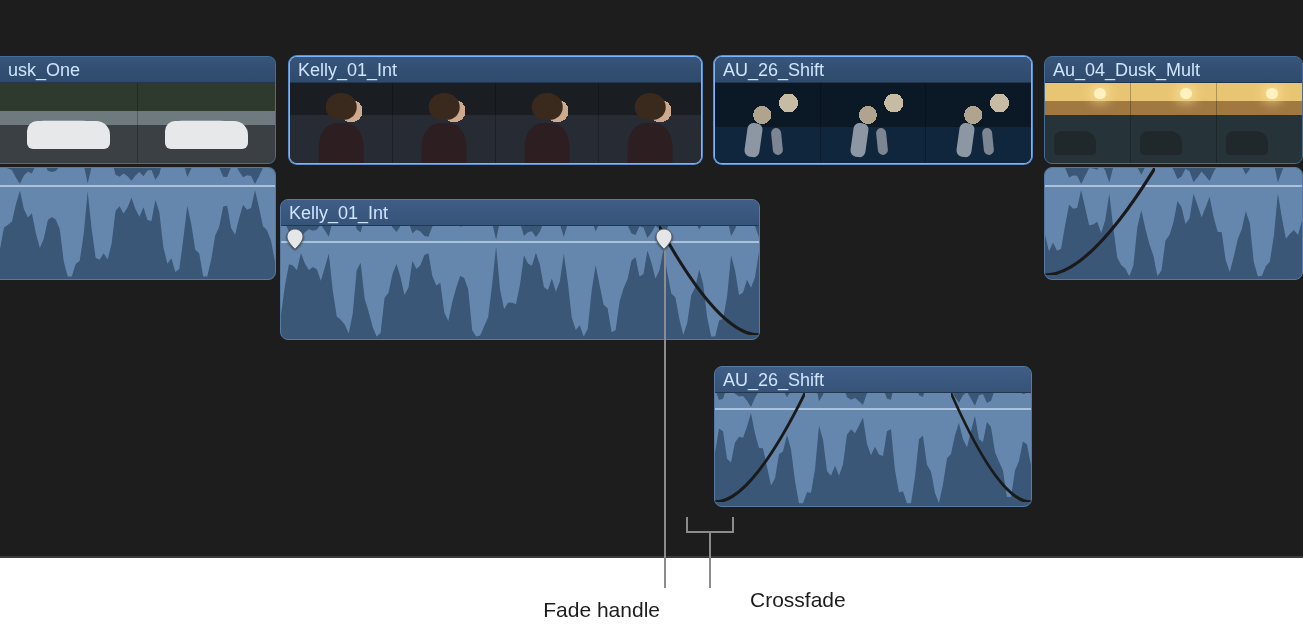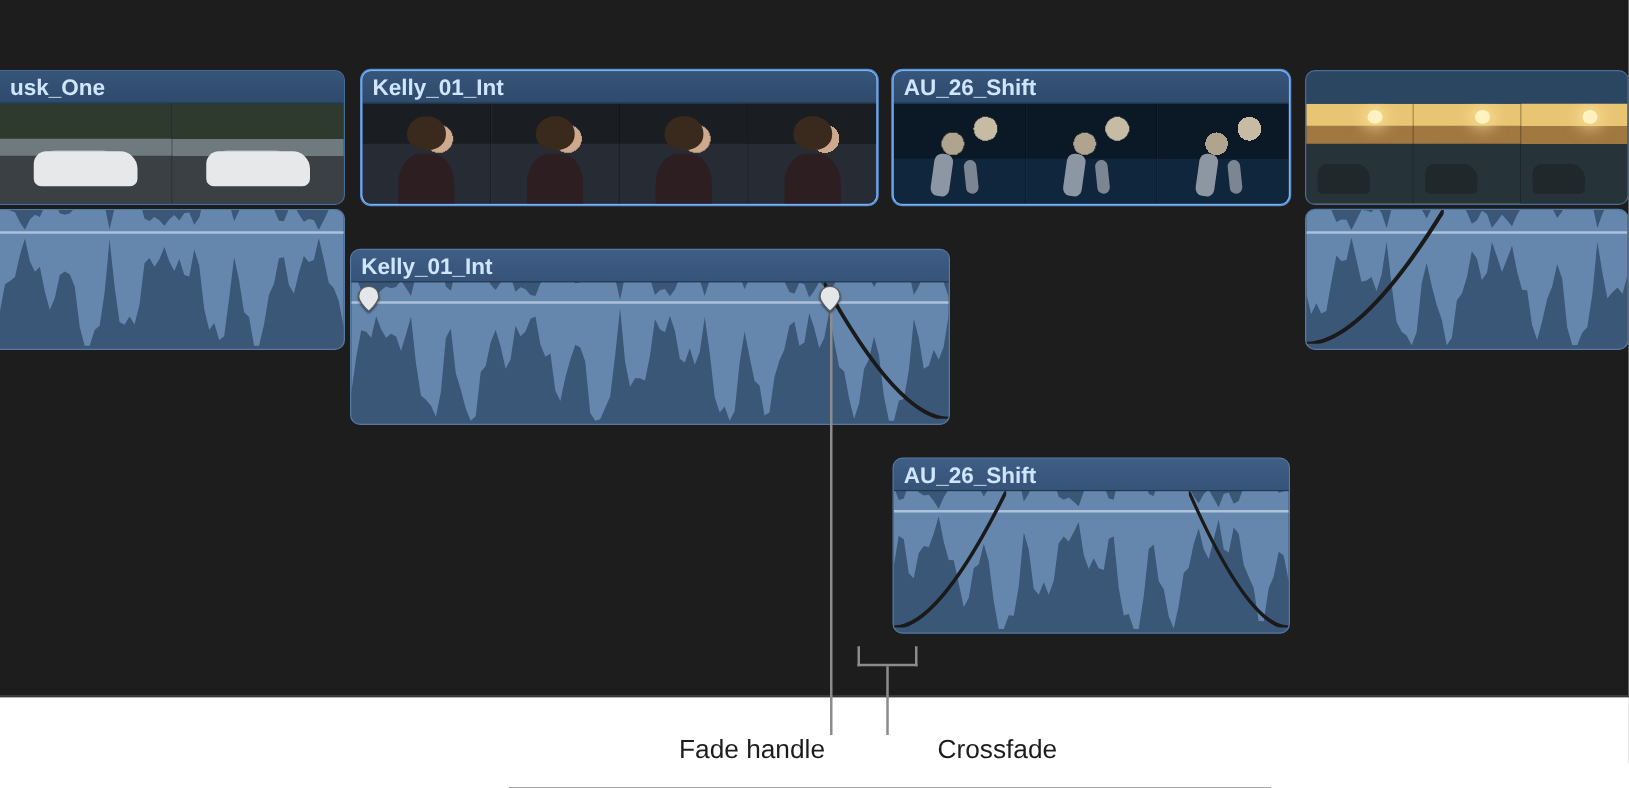--- a/index.html
+++ b/index.html
@@ -5,21 +5,20 @@
   * { box-sizing: border-box; margin: 0; padding: 0; }
   html, body { width: 1303px; height: 630px; font-family: -apple-system, "Helvetica Neue", Arial, sans-serif; }
   body { background: #fff; }
   .timeline {
     position: relative;
     width: 1303px;
     height: 558px;
     background: #1d1d1d;
     overflow: hidden;
     border-bottom: 2px solid #3a3a3a;
-    font-weight: bold;
   }
 
   
   .v-clip {
     position: absolute;
     top: 56px;
     height: 108px;
     border-radius: 8px;
     background: #2b4661;
     border: 1px solid #466d96;
@@ -154,20 +153,21 @@
     </div>
     <div class="v-clip sel" style="left: 714px; width: 318px;">
       <div class="clip-title">AU_26_Shift</div>
       <div class="thumbs">
         <div class="thumb th-shift"></div>
         <div class="thumb th-shift"></div>
         <div class="thumb th-shift"></div>
       </div>
     </div>
     <div class="v-clip" style="left: 1044px; width: 259px;">
+      <div class="clip-title">Au_04_Dusk_Mult</div>
       <div class="thumbs">
         <div class="thumb th-dusk"></div>
         <div class="thumb th-dusk"></div>
         <div class="thumb th-dusk"></div>
       </div>
     </div>
     <div class="a-clip" style="left: 0px; top: 167px; width: 276px; height: 113px; border-top-left-radius: 0px; border-bottom-left-radius: 0px; border-left: none;">
       <div class="wave-wrap" style="top: 0px;">
         <svg class="wave-svg" viewBox="0 0 276 113" preserveAspectRatio="none">
           <path class="wave-fill" d="M0,18 L0.0,-10.5 L4.0,-0.8 L8.0,0.4 L12.0,1.9 L16.0,9.8 L20.0,15.8 L24.0,7.6 L28.0,3.8 L32.0,5.6 L36.0,-3.3 L40.0,-10.1 L44.0,-5.7 L48.0,2.7 L52.0,3.9 L56.0,2.9 L60.0,-1.6 L64.0,-16.1 L68.0,-23.0 L72.0,-23.0 L76.0,-17.3 L80.0,-15.7 L84.0,-3.7 L88.0,15.5 L92.0,-1.5 L96.0,-14.4 L100.0,-15.3 L104.0,-12.4 L108.0,-15.3 L112.0,-8.2 L116.0,6.8 L120.0,8.8 L124.0,5.6 L128.0,8.3 L132.0,12.7 L136.0,7.5 L140.0,4.1 L144.0,8.4 L148.0,2.6 L152.0,2.1 L156.0,11.8 L160.0,6.0 L164.0,-9.8 L168.0,-17.1 L172.0,-14.7 L176.0,-20.8 L180.0,-19.5 L184.0,-5.8 L188.0,9.0 L192.0,0.7 L196.0,-10.8 L200.0,-12.6 L204.0,-23.0 L208.0,-23.0 L212.0,-15.3 L216.0,-4.4 L220.0,-0.5 L224.0,8.7 L228.0,9.0 L232.0,-1.0 L236.0,-4.1 L240.0,3.4 L244.0,9.4 L248.0,7.3 L252.0,8.0 L256.0,16.0 L260.0,8.3 L264.0,-0.2 L268.0,-2.1 L272.0,-6.6 L276.0,-16.3 L276.0,94.3 L272.0,72.8 L268.0,62.6 L264.0,58.5 L260.0,39.6 L256.0,22.4 L252.0,40.1 L248.0,41.8 L244.0,37.0 L240.0,50.4 L236.0,67.1 L232.0,60.2 L228.0,38.0 L224.0,38.7 L220.0,59.2 L216.0,67.8 L212.0,91.9 L208.0,109.0 L204.0,109.0 L200.0,85.9 L196.0,82.1 L192.0,56.5 L188.0,38.0 L184.0,70.9 L180.0,101.3 L176.0,104.3 L172.0,90.7 L168.0,96.1 L164.0,79.7 L160.0,44.6 L156.0,31.8 L152.0,53.3 L148.0,52.2 L144.0,39.3 L140.0,49.0 L136.0,41.3 L132.0,29.8 L128.0,39.6 L124.0,45.6 L120.0,38.5 L116.0,42.8 L112.0,76.1 L108.0,91.9 L104.0,85.5 L100.0,92.1 L96.0,90.0 L92.0,61.3 L88.0,23.5 L84.0,66.2 L80.0,93.0 L76.0,96.3 L72.0,109.0 L68.0,109.0 L64.0,93.8 L60.0,61.5 L56.0,51.6 L52.0,49.3 L48.0,52.1 L44.0,70.7 L40.0,80.4 L36.0,65.4 L32.0,45.5 L28.0,49.6 L24.0,41.1 L20.0,22.9 L16.0,36.1 L12.0,53.8 L8.0,57.0 L4.0,59.7 L0.0,81.3 Z"></path>
@@ -217,18 +217,18 @@
       </div>
       <div class="fade-curve" style="left: 0px; width: 110px; top: 0px;"><svg viewBox="0 0 100 100" preserveAspectRatio="none">
           <path d="M0,100 Q40,100 100,0"></path>
         </svg></div>
     </div>
   </div>
 
 <div class="annot">
 
   <div class="callout-line" style="left: 664px; top: -318px; width: 2px; height: 348px;"></div>
-  <span class="callout-label" style="left: 495px; text-align: right; width: 165px;">Fade handle</span>
+  <span class="callout-label" style="left: 495px; text-align: right; width: 165px; margin-top: 10px;">Fade handle</span>
 
   <div class="bracket" style="left: 686px; top: -41px; width: 48px; height: 16px;"></div>
   <div class="callout-line" style="left: 709px; top: -25px; width: 2px; height: 55px;"></div>
   <span class="callout-label" style="left: 722px; margin-left: 28px;">Crossfade</span>
 </div>
 
 </body></html>

